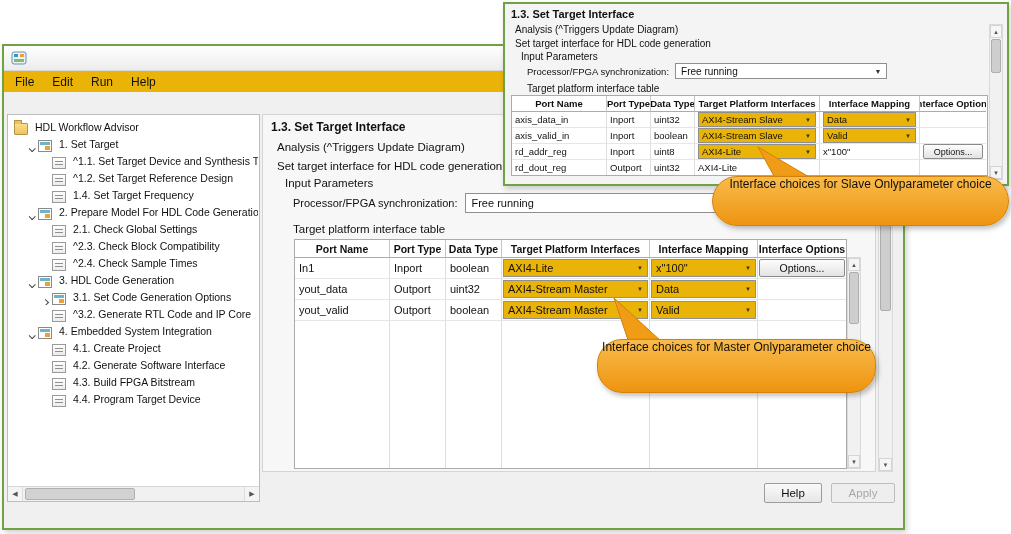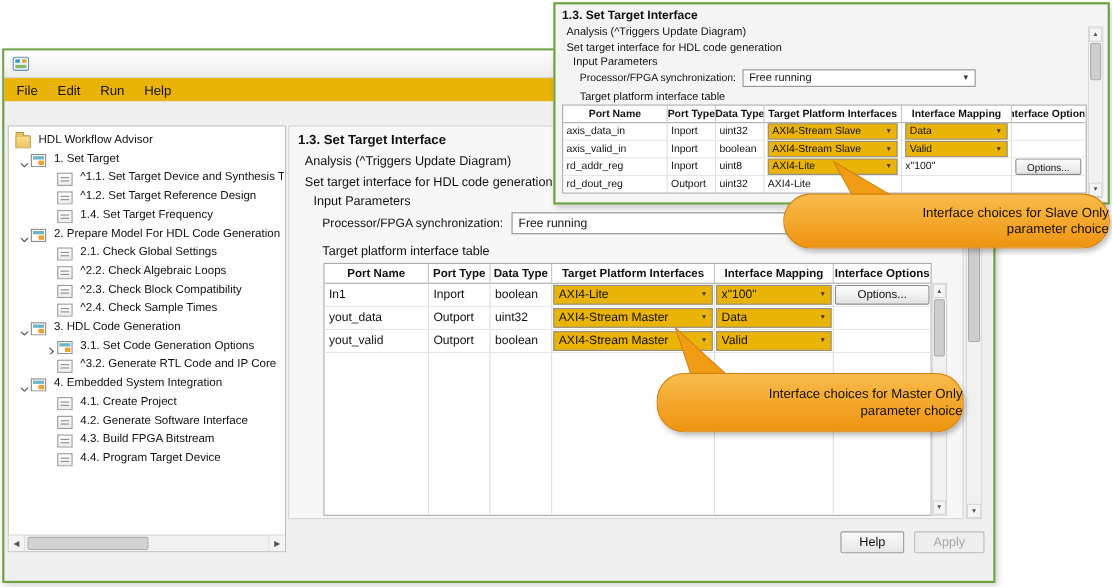--- a/index.html
+++ b/index.html
@@ -21,21 +21,21 @@
   .findlabel{font-size:12px}
   .findcombo{width:106px;height:19px;background:#fff;border:1px solid #9a9a9a;position:relative}
   .findval{position:absolute;left:3px;top:2px;font-size:11px}
   .fcarrow{position:absolute;right:1px;top:1px;bottom:1px;width:15px;display:flex;align-items:center;justify-content:center;font-size:8px;color:#555;background:#f0f0f0;border-left:1px solid #c8c8c8}
   .navarrow{width:18px;height:16px;display:flex;align-items:center;justify-content:center}
 
   
   .treepanel{position:absolute;left:3px;top:68px;width:253px;height:388px;background:#fff;border:1px solid #bdbdbd}
   .tree{position:absolute;left:1px;right:1px;top:3px;bottom:15px;overflow:hidden}
   .ti{display:flex;align-items:flex-end;height:17px;font-size:10.5px;white-space:nowrap;overflow:hidden}
-  .ti.lv0{padding-left:4px}.ti.lv1{padding-left:6px}.ti.lv2{padding-left:30px}
+  .ti.lv0{padding-left:4px}.ti.lv1{padding-left:16px}.ti.lv2{padding-left:30px}
   .chv{width:12px;flex:none;display:flex;justify-content:center;align-items:center}
   .chv i{display:block;width:5px;height:5px;border-right:1.4px solid #4a4a4a;border-bottom:1.4px solid #4a4a4a}
   .chv i.down{transform:rotate(45deg) translateY(-1px)}
   .chv i.right{transform:rotate(-45deg)}
   .ic{width:14px;height:12px;flex:none;margin:0 4px 0 1px;position:relative}
   .ic.folder{background:linear-gradient(#fddd8a,#eec25f);border:1px solid #b59245;border-radius:1px;margin-top:2px}
   .ic.folder::before{content:"";position:absolute;left:-1px;top:-4px;width:6px;height:3px;background:#eec25f;border:1px solid #b59245;border-bottom:none;border-radius:1px 1px 0 0}
   .ic.task{background:#fff;border:1px solid #8a8a8a}
   .ic.task::before{content:"";position:absolute;left:1px;top:1px;right:1px;height:3px;background:#6fb3c8}
   .ic.task::after{content:"";position:absolute;right:1px;bottom:1px;width:5px;height:4px;background:#f0a030}
@@ -112,21 +112,21 @@
   .t-ov{left:6px;top:91px;width:477px;height:81px}
   .t-ov .trow{height:16px}
   .t-ov .tcell{font-size:9.5px;padding:0 3px}
   .t-ov .thr .tcell{font-size:9.5px;padding:0 1px}
   .t-ov .c0{width:95px}.t-ov .c1{width:44px}.t-ov .c2{width:44px}.t-ov .c3{width:125px}.t-ov .c4{width:100px}.t-ov .c5{width:66px;border-right:none}
   .t-ov .combo{padding-left:3px}
   .t-ov .obtn{font-size:9px}
 
   
   .tail{position:absolute;z-index:39}
-  .callout{position:absolute;z-index:40;border-radius:25px;border:1px solid #d2820b;background:linear-gradient(#f9bb4b,#ee9410);display:flex;flex-direction:column;align-items:flex-end;justify-content:center;color:#151008;font-size:12px;line-height:15px;box-shadow:2px 3px 5px rgba(0,0,0,.25);text-align:center}
+  .callout{position:absolute;z-index:40;border-radius:25px;border:1px solid #d2820b;background:linear-gradient(#f9bb4b,#ee9410);display:flex;flex-direction:row;align-items:flex-start;justify-content:center;color:#151008;font-size:12px;line-height:15px;box-shadow:2px 3px 5px rgba(0,0,0,.25);text-align:center}
   .callout.slave{left:712px;top:176px;width:297px;height:50px}
   .callout.master{left:597px;top:339px;width:279px;height:54px}
 </style>
 </head>
 <body>
 
 <div class="stage">
 
   <div class="win main">
 
@@ -181,25 +181,20 @@
             <span class="chv">
               <i class="down"></i>
             </span>
             <span class="ic task"></span>
             <span class="tlb">2. Prepare Model For HDL Code Generation</span>
           </div>
           <div class="ti lv2">
             <span class="chv"></span>
             <span class="ic leaf"></span>
             <span class="tlb">2.1. Check Global Settings</span>
-          </div>
-          <div class="ti lv2">
-            <span class="chv"></span>
-            <span class="ic leaf"></span>
-            <span class="tlb">^2.2. Check Algebraic Loops</span>
           </div>
           <div class="ti lv2">
             <span class="chv"></span>
             <span class="ic leaf"></span>
             <span class="tlb">^2.3. Check Block Compatibility</span>
           </div>
           <div class="ti lv2">
             <span class="chv"></span>
             <span class="ic leaf"></span>
             <span class="tlb">^2.4. Check Sample Times</span>

